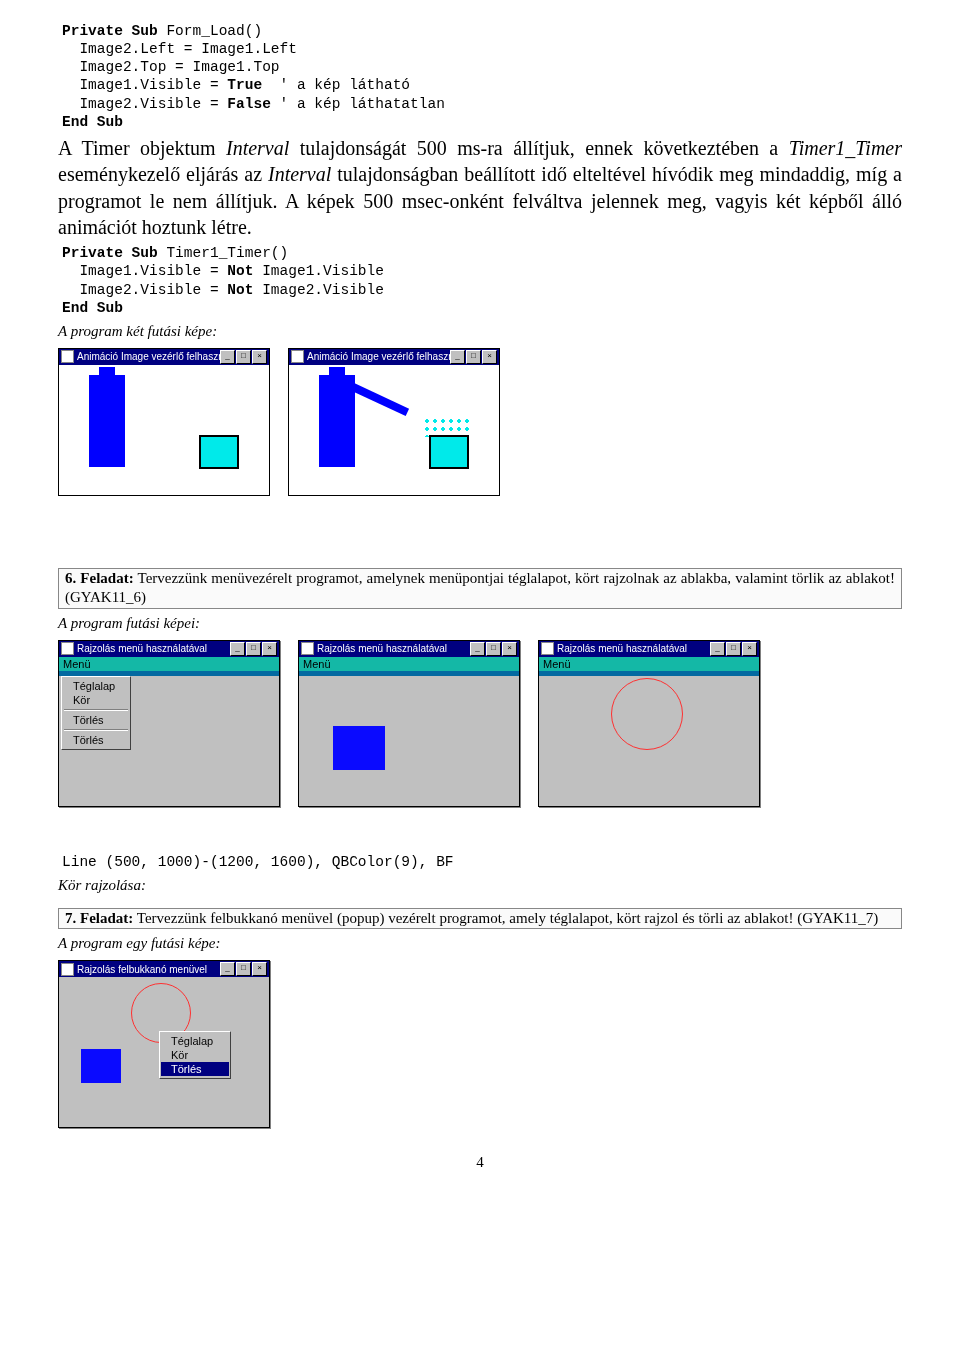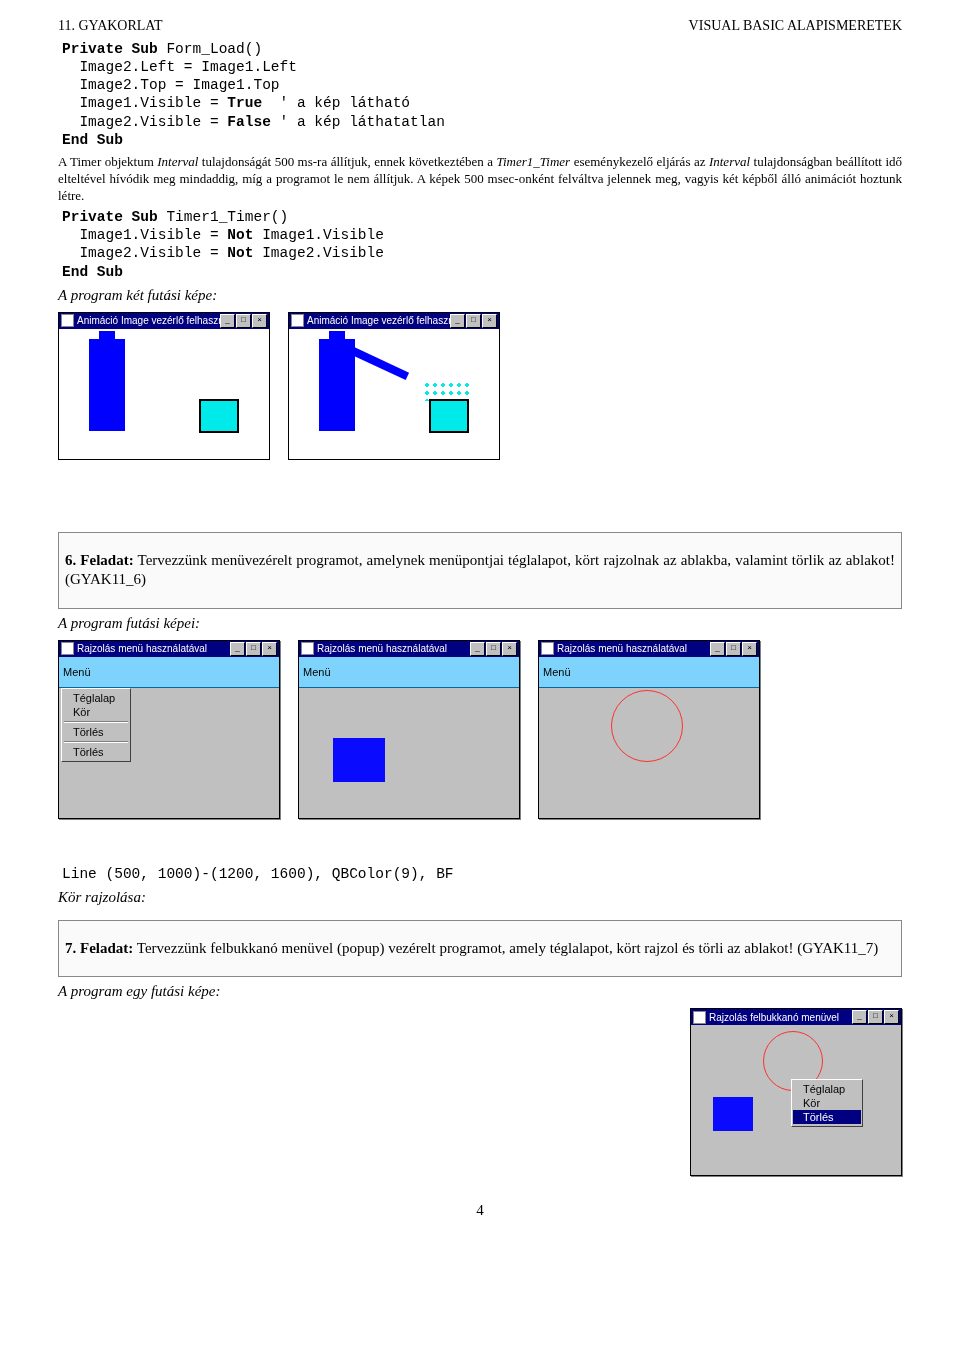--- a/index.html
+++ b/index.html
@@ -1,37 +1,37 @@
 <!DOCTYPE html>
 <html><head>
 <meta charset="utf-8">
 <style>
   body{margin:0;padding:0;background:#fff;font-family:"Times New Roman",serif;font-size:15px;color:#000;width:960px}
   .page{padding:18px 58px 18px 58px}
   .hdr{display:flex;justify-content:space-between;font-size:14px;margin-bottom:6px}
   pre.code{font-family:"Courier New",monospace;font-size:14.5px;line-height:1.25;margin:4px;white-space:pre}
   pre.code .kw{font-weight:bold}
-  .para{font-size:13px;line-height:1.32;text-align:justify;margin:4px 0}
+  .para{font-size:20px;line-height:1.32;text-align:justify;margin:4px 0}
   .para .it{font-style:italic}
   .runtitle{font-style:italic;margin:6px 0 8px 0}
   .figrow{display:flex;gap:18px;margin-bottom:18px}
   .win{background:#c0c0c0;border:1px solid #000;width:220px;box-shadow:1px 1px 0 #808080}
   .titlebar{display:flex;align-items:center;background:#000080;color:#fff;font-family:Tahoma,Arial,sans-serif;font-size:10px;padding:1px 2px;justify-content:space-between}
   .titlebar .t{white-space:nowrap;overflow:hidden}
   .tbtns{display:flex;gap:1px}
   .tbtn{width:13px;height:12px;background:#c0c0c0;border:1px solid #fff;border-right-color:#000;border-bottom-color:#000;font-size:8px;line-height:10px;text-align:center;color:#000;font-family:Arial}
-  .menubar{background:#7dd3fc;border-bottom:1px solid #0369a1;font-family:Tahoma,Arial,sans-serif;font-size:11px;padding:9px 4px}
+  .menubar{background:#14b8a6;border-bottom:5px solid #0369a1;font-family:Tahoma,Arial,sans-serif;font-size:11px;padding:1px 4px}
   .menubar span{margin-right:8px}
   .client{background:#c0c0c0;height:130px;position:relative}
   .menu-dd{position:absolute;left:2px;top:0;background:#c0c0c0;border:1px solid #fff;border-right-color:#404040;border-bottom-color:#404040;font-family:Tahoma,Arial,sans-serif;font-size:11px;padding:2px 1px}
   .menu-dd div{padding:1px 14px 1px 10px}
   .menu-dd .sep{height:1px;background:#808080;border-bottom:1px solid #fff;margin:2px 1px;padding:0}
   .sq{position:absolute;background:#0a0aff}
   .circ{position:absolute;border:1px solid #ff3030;border-radius:50%}
-  .task{border:1px solid #888;background:#fafafa;padding:18px 6px;margin:14px 0 6px 0;font-size:15px;text-align:justify;line-height:1.3}
+  .task{border:1px solid #888;background:#fafafa;padding:0 6px;margin:14px 0 6px 0;font-size:15px;text-align:justify;line-height:1.3}
   .task .b{font-weight:bold}
   .pnum{text-align:center;margin-top:26px;font-size:15px}
   
   .imgwin{width:210px;border:1px solid #000}
   .imgwin .client{height:130px;background:#fff}
   .ext{position:absolute;left:30px;top:10px;width:36px;height:92px;background:#0000ff}
   .ext:before{content:"";position:absolute;left:10px;top:-8px;width:16px;height:8px;background:#0000ff}
   .hose{position:absolute;width:60px;height:8px;background:#0000ff;transform:rotate(25deg);transform-origin:left center}
   .bucket{position:absolute;left:140px;top:70px;width:36px;height:30px;background:#00eaea;border:2px solid #000}
   .splash{position:absolute;left:134px;top:52px;width:48px;height:20px;background:radial-gradient(circle,#00eaea 30%,transparent 31%) 0 0/8px 8px}
@@ -39,24 +39,20 @@
   .tleft{display:flex;align-items:center;overflow:hidden}
   .popup-win .client{height:150px;background:#c0c0c0}
   .popup-menu{position:absolute;left:100px;top:54px;background:#c0c0c0;border:1px solid #fff;border-right-color:#404040;border-bottom-color:#404040;font-family:Tahoma,Arial,sans-serif;font-size:11px;padding:2px 1px}
   .popup-menu div{padding:1px 16px 1px 10px}
   .popup-menu .hl{background:#000080;color:#fff}
 </style>
 </head>
 <body>
 
 <div class="page">
-  <div class="hdr">
-    <span>11. GYAKORLAT</span>
-    <span>VISUAL BASIC ALAPISMERETEK</span>
-  </div>
 
   <pre class="code"><span class="kw">Private Sub </span><span>Form_Load()</span>
 <span>  Image2.Left = Image1.Left</span>
 <span>  Image2.Top = Image1.Top</span>
 <span>  Image1.Visible = </span><span class="kw">True</span><span>  ' a kép látható</span>
 <span>  Image2.Visible = </span><span class="kw">False</span><span> ' a kép láthatatlan</span>
 <span class="kw">End Sub</span></pre>
 
   <div class="para">
     <span>A Timer objektum </span><span class="it">Interval</span><span> tulajdonságát 500 ms-ra állítjuk, ennek következtében a </span><span class="it">Timer1_Timer</span><span> eseménykezelő eljárás az </span><span class="it">Interval</span><span> tulajdonságban beállított idő elteltével hívódik meg mindaddig, míg a programot le nem állítjuk. A képek 500 msec-onként felváltva jelennek meg, vagyis két képből álló animációt hoztunk létre.</span>
@@ -183,21 +179,21 @@
   <pre class="code"><span>Line (500, 1000)-(1200, 1600), QBColor(9), BF</span></pre>
 
   <div class="runtitle" style="margin-bottom:0;margin-top:6px">Kör rajzolása:</div>
 
   <div class="task">
     <span class="b">7. Feladat:</span><span> Tervezzünk felbukkanó menüvel (popup) vezérelt programot, amely téglalapot, kört rajzol és törli az ablakot! (GYAK11_7)</span>
   </div>
 
   <div class="runtitle">A program egy futási képe:</div>
 
-  <div style="display:flex;justify-content:flex-end">
+  <div style="display:flex;justify-content:flex-start">
     <div class="win popup-win" style="width:210px">
       <div class="titlebar">
           <div class="tleft">
             <div class="winicon"></div>
             <span class="t">Rajzolás felbukkanó menüvel</span>
           </div>
           <div class="tbtns">
             <div class="tbtn">_</div>
             <div class="tbtn">□</div>
             <div class="tbtn">×</div>

